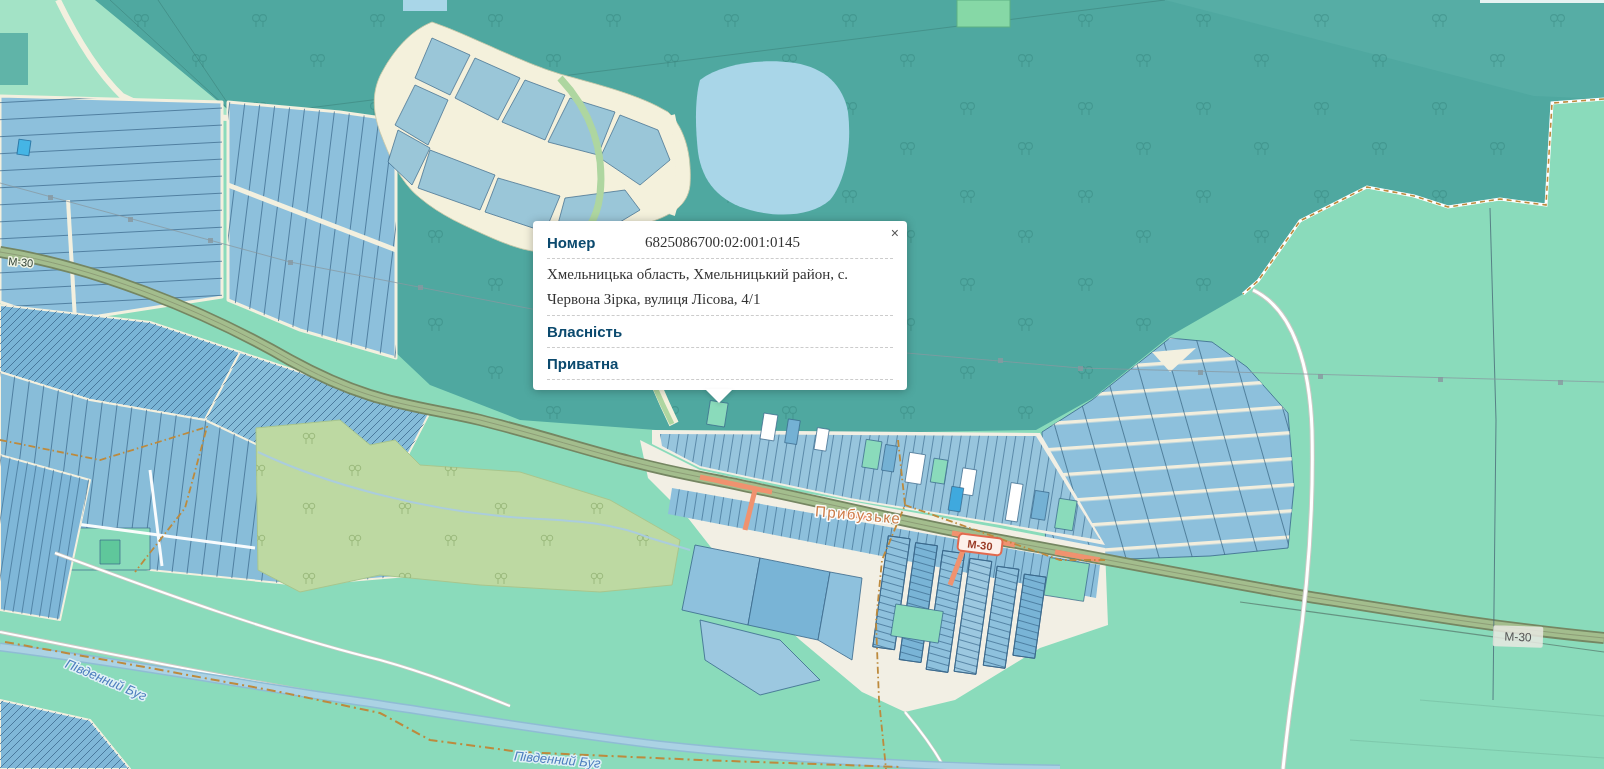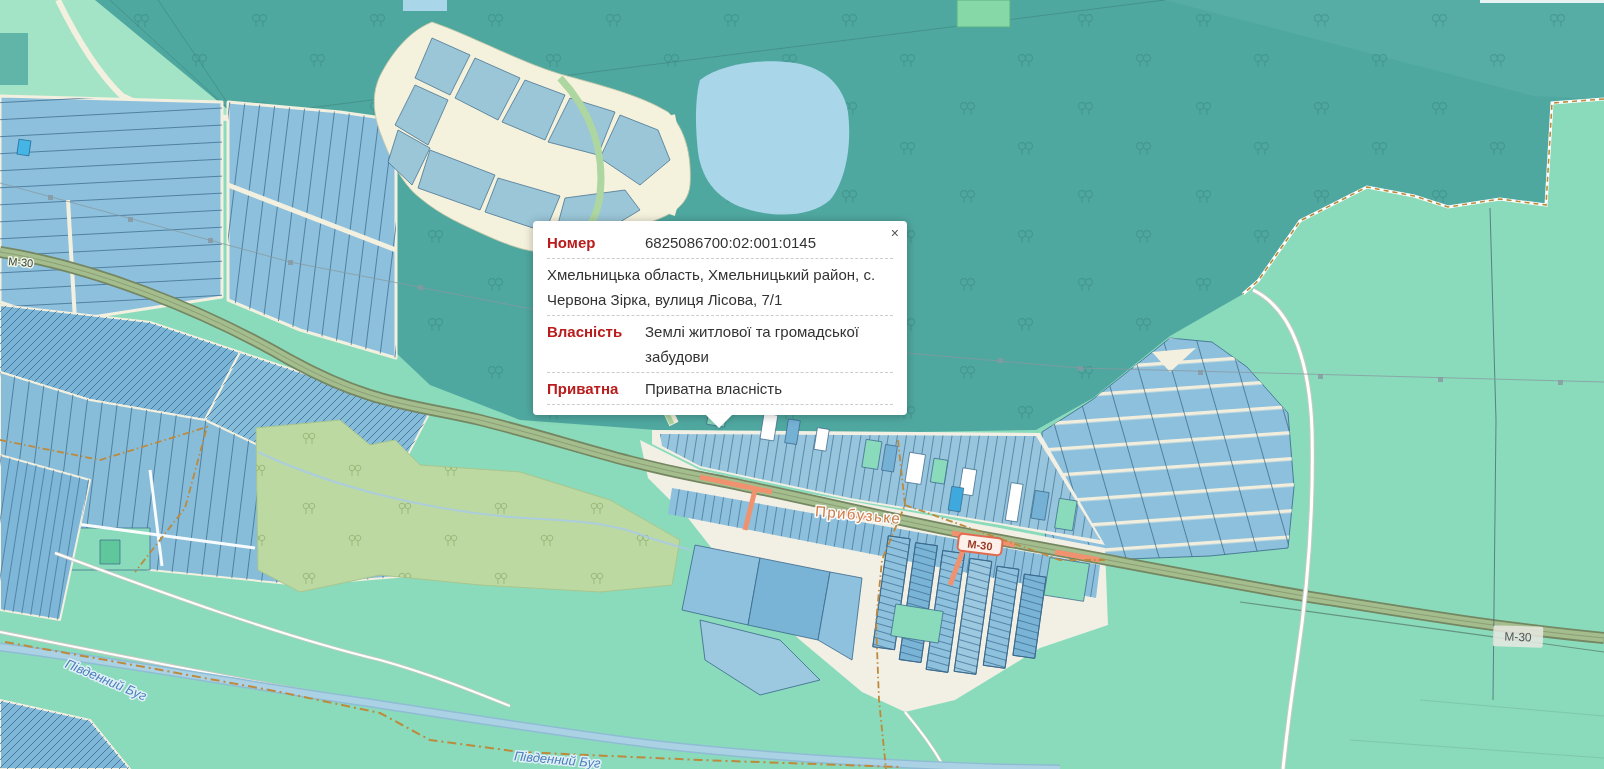--- a/index.html
+++ b/index.html
@@ -10,22 +10,22 @@
   .halo{paint-order:stroke;stroke:#eef3e4;stroke-width:3px;stroke-linejoin:round;}
   .halo-w{paint-order:stroke;stroke:#ffffff;stroke-width:3px;stroke-linejoin:round;}
   .river-label{font-style:italic;fill:#4d7fbe;font-size:13px;
     paint-order:stroke;stroke:#dff0f6;stroke-width:3px;stroke-linejoin:round;}
   
   .popup{position:absolute;left:533px;top:221px;width:374px;box-sizing:border-box;
     background:#fff;border-radius:4px;box-shadow:0 1px 10px rgba(0,0,0,.28);
     padding:6px 14px 10px 14px;font-size:15px;color:#333;z-index:10;}
   .popup .row{display:flex;border-bottom:1px dashed #ccc;padding:3px 0;line-height:25px;}
   .popup .row:last-child{border-bottom:none;}
-  .popup .lbl{width:98px;flex-shrink:0;font-weight:bold;color:#b91c1c;}
-  .popup .val{flex:1;}
+  .popup .lbl{width:98px;flex-shrink:0;font-weight:bold;color:#0c4a6e;}
+  .popup .val{flex:1;font-family:Liberation Serif, serif;}
   .popup .close{position:absolute;top:2px;right:5px;background:none;border:none;
     font-size:14px;line-height:14px;color:#555;cursor:pointer;padding:3px;}
   .popup .arrow{position:absolute;left:172px;bottom:-13px;width:0;height:0;
     border:14px solid transparent;border-top:14px solid #fff;border-bottom:none;
     filter:drop-shadow(0 2px 2px rgba(0,0,0,.12));}
 </style>
 </head>
 <body>
 
 <div id="viewport">
@@ -303,26 +303,24 @@
   </g>
 </svg>
 
   <div class="popup">
     <button class="close">×</button>
     <div class="row">
       <div class="lbl">Номер</div>
       <div class="val">6825086700:02:001:0145</div>
     </div>
     <div class="row">
-      <div class="val">Хмельницька область, Хмельницький район, с. Червона Зірка, вулиця Лісова, 7/1</div>
+      <div class="val">Хмельницька область, Хмельницький район, с. Червона Зірка, вулиця Лісова, 4/1</div>
     </div>
     <div class="row">
       <div class="lbl">Власність</div>
-      <div class="val">Землі житлової та громадської забудови</div>
     </div>
     <div class="row">
       <div class="lbl">Приватна</div>
-      <div class="val">Приватна власність</div>
     </div>
     <div class="arrow"></div>
   </div>
 
 </div>
 
 </body></html>

